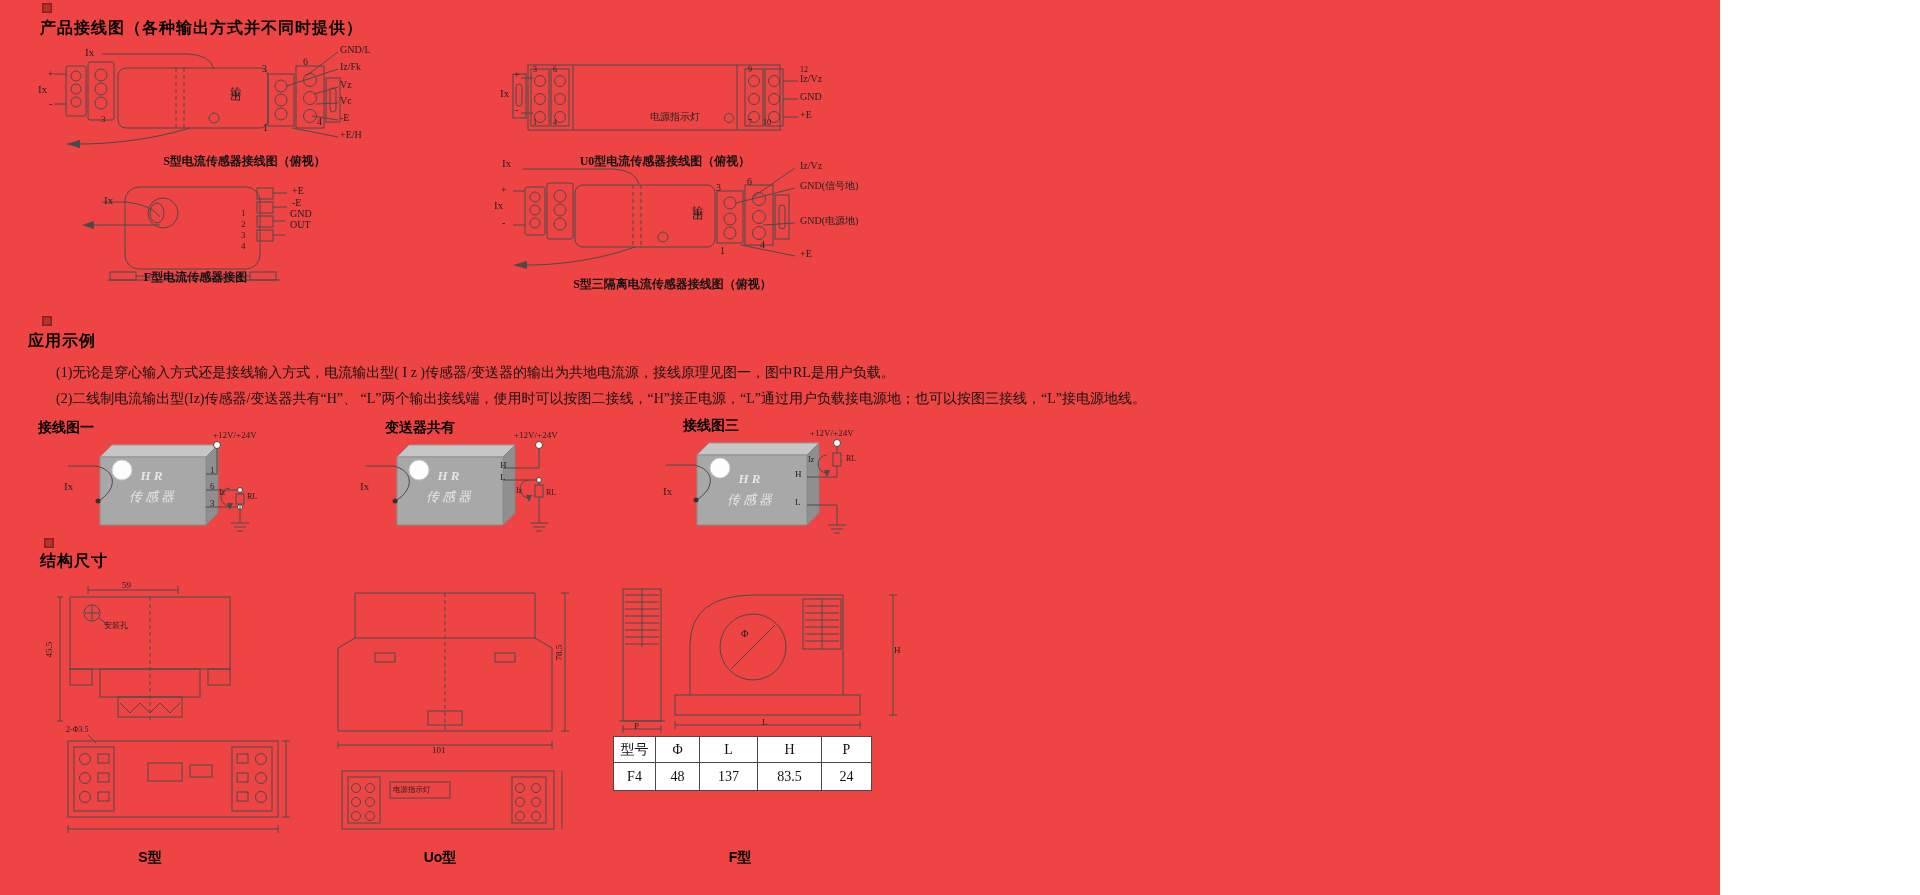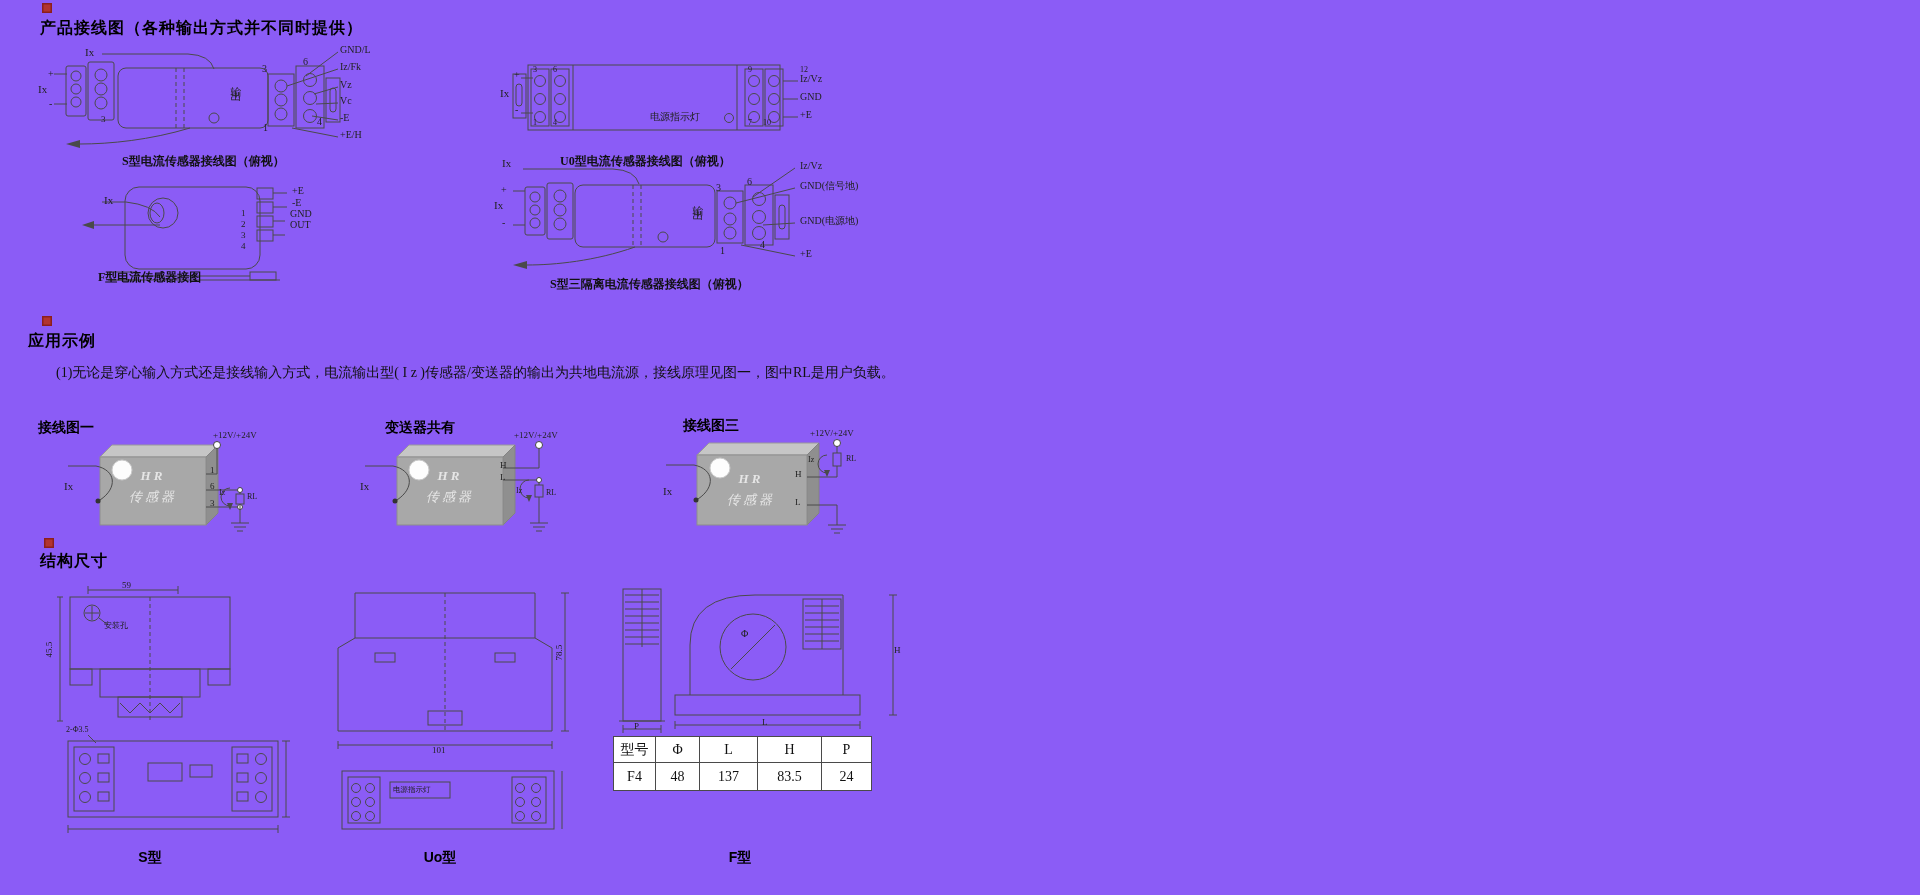--- a/index.html
+++ b/index.html
@@ -1,26 +1,26 @@
 <!DOCTYPE html>
 <html><head>
 <meta charset="utf-8">
 <style>
   html,body{margin:0;padding:0;background:#fff;}
-  .page{position:relative;width:1920px;height:895px;background:#8b5cf6;overflow:hidden;
+  .page{position:relative;width:1720px;height:895px;background:#ef4444;overflow:hidden;
         font-family:"Liberation Serif",serif;}
   .marker{position:absolute;width:10px;height:10px;background:#b23430;
           box-shadow:inset 0 0 0 1.5px #8c1f1c;}
   .sec-title{position:absolute;font:bold 16px "Liberation Sans",sans-serif;color:#000;
              letter-spacing:1px;white-space:nowrap;}
   .para{position:absolute;font:14px "Liberation Serif",serif;color:#111;white-space:nowrap;}
   .figlbl{position:absolute;font:bold 14px "Liberation Sans",sans-serif;color:#000;white-space:nowrap;}
   .lbl{position:absolute;font-family:"Liberation Serif",serif;color:#222;white-space:nowrap;line-height:1;}
   .f7{font-size:7.5px}.f8{font-size:8px}.f9{font-size:9px}.f10{font-size:10px}.f11{font-size:11px}
-  .cap{position:absolute;font:bold 12px "Liberation Serif",serif;color:#111;text-align:left;white-space:nowrap;}
+  .cap{position:absolute;font:bold 12px "Liberation Serif",serif;color:#111;text-align:center;white-space:nowrap;}
   .bigcap{position:absolute;font:bold 14px "Liberation Sans",sans-serif;color:#000;text-align:center;}
   .vtext{position:absolute;writing-mode:vertical-rl;font:11px "Liberation Serif",serif;
          letter-spacing:3px;color:#222;line-height:1;}
   .rot{transform:rotate(-90deg);transform-origin:center;}
   .boxlbl{position:absolute;text-align:center;font-family:"Liberation Serif",serif;
           color:#e6e6e6;letter-spacing:3px;line-height:1;font-style:italic;}
   svg.dwg{position:absolute;overflow:visible;}
   .dwg line,.dwg path,.dwg rect,.dwg circle,.dwg ellipse,.dwg polyline{stroke:#4a4a4a;stroke-width:1;fill:none;}
   .dwg .dash{stroke-dasharray:4 3;}
   .dwg polygon{fill:#4a4a4a;stroke:none;}
@@ -218,20 +218,21 @@
   <span class="lbl f10" style="left:760px;top:240px">4</span>
   <span class="lbl f10" style="left:800px;top:161px">Iz/Vz</span>
   <span class="lbl f10" style="left:800px;top:181px">GND(信号地)</span>
   <span class="lbl f10" style="left:800px;top:216px">GND(电源地)</span>
   <span class="lbl f10" style="left:800px;top:249px">+E</span>
   <div class="cap" style="left:550px;top:276px;width:245px">S型三隔离电流传感器接线图（俯视）</div>
 
   <div class="marker" style="left:42px;top:316px"></div>
   <div class="sec-title" style="left:28px;top:331px">应用示例</div>
   <div class="para" style="left:56px;top:364px">(1)无论是穿心输入方式还是接线输入方式，电流输出型( I z )传感器/变送器的输出为共地电流源，接线原理见图一，图中RL是用户负载。</div>
+  <div class="para" style="left:56px;top:390px">(2)二线制电流输出型(Iz)传感器/变送器共有“H”、 “L”两个输出接线端，使用时可以按图二接线，“H”接正电源，“L”通过用户负载接电源地；也可以按图三接线，“L”接电源地线。</div>
 
   <div class="figlbl" style="left:38px;top:419px">接线图一</div>
   <div class="figlbl" style="left:385px;top:419px">变送器共有</div>
   <div class="figlbl" style="left:683px;top:417px">接线图三</div>
 
   <svg class="dwg" style="left:60px;top:430px" width="250" height="118" viewBox="0 0 250 118">
     <polygon class="fillt" points="40,27 52,15 158,15 146,27" style="fill:#c6c6c6"></polygon>
     <polygon class="fills" points="146,27 158,15 158,83 146,95" style="fill:#8f8f8f"></polygon>
     <rect class="fillg" x="40" y="27" width="106" height="68"></rect>
     <circle class="whitec" cx="62" cy="40" r="10"></circle>

